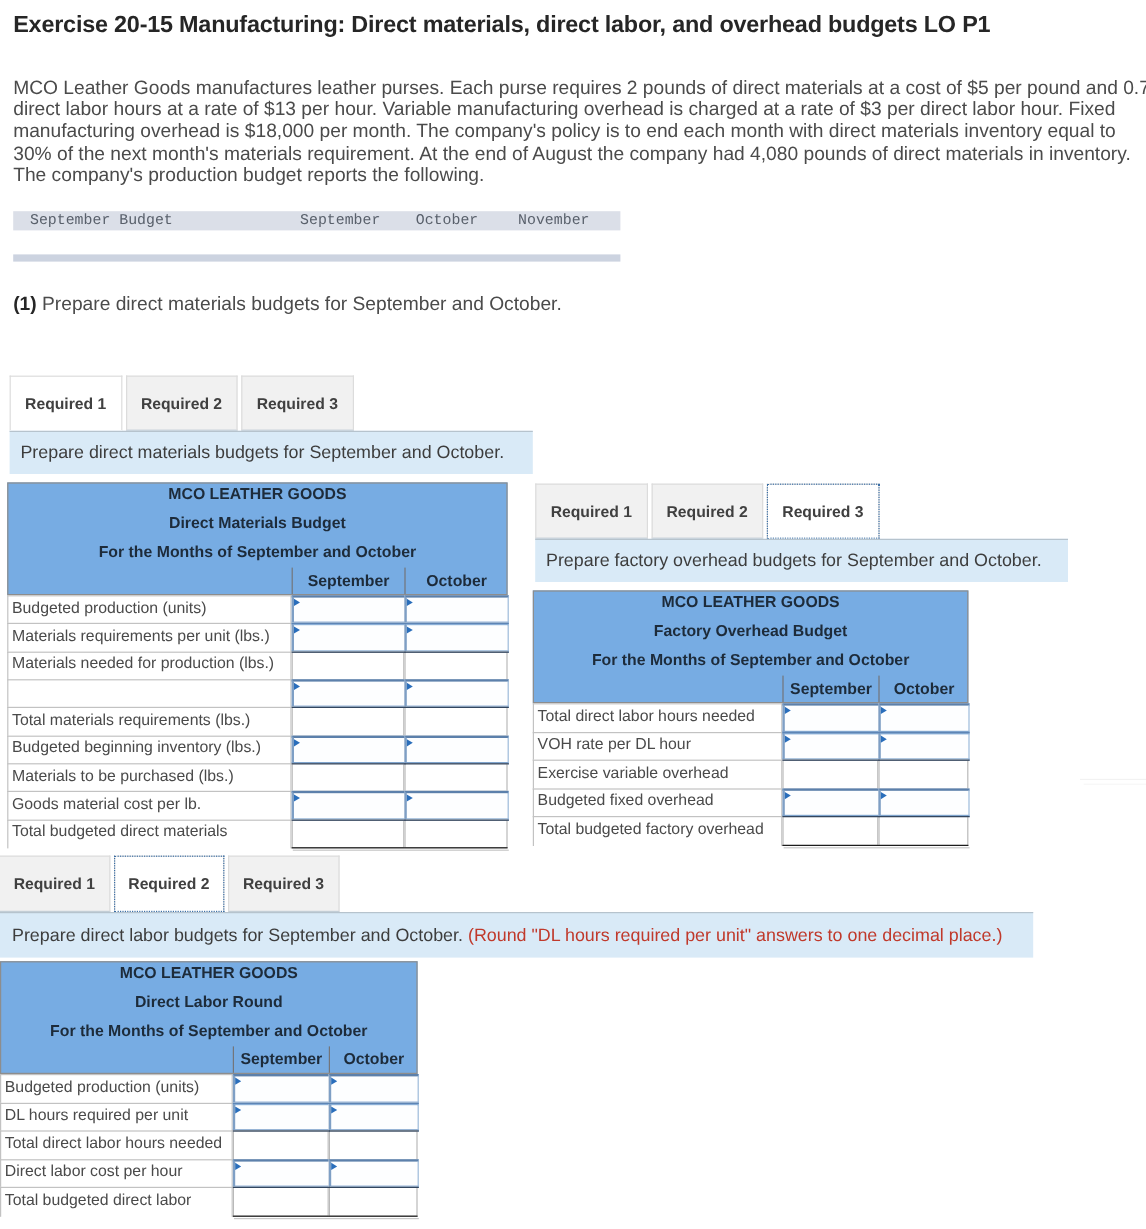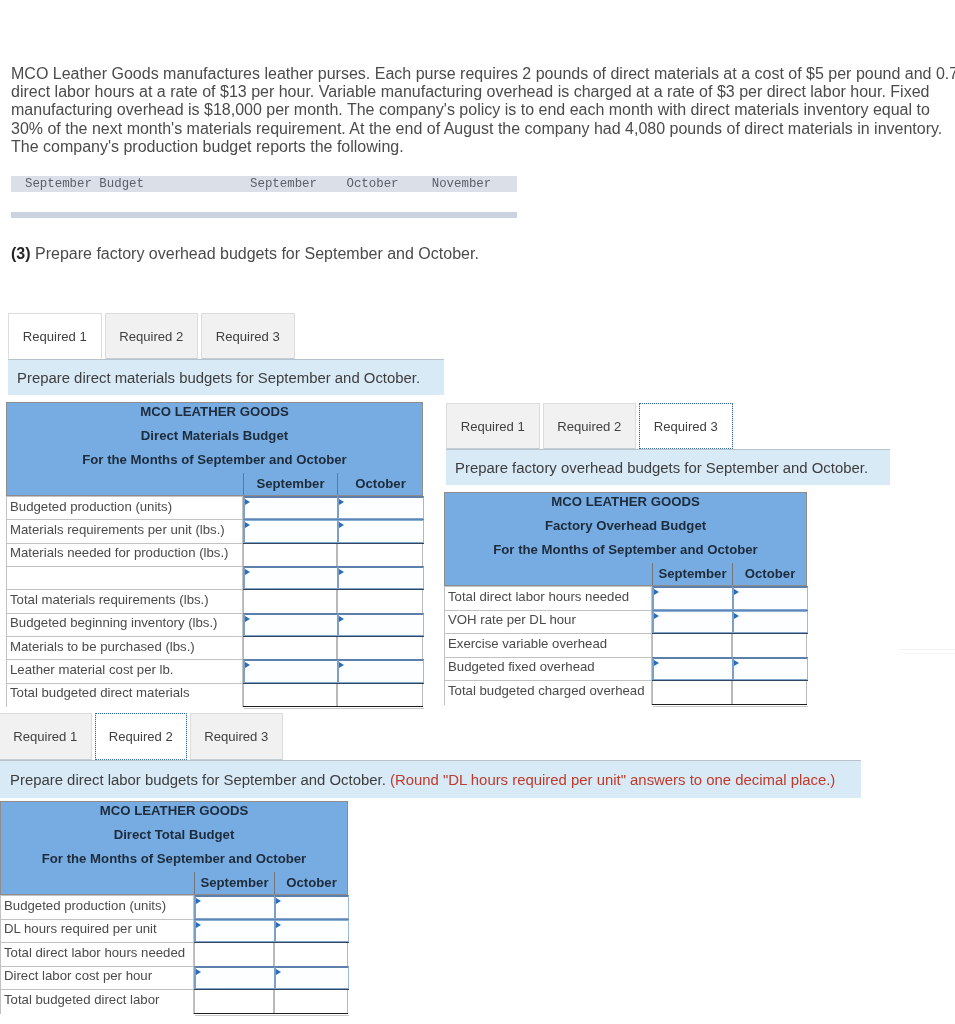--- a/index.html
+++ b/index.html
@@ -16,21 +16,21 @@
   .pbrow.hdr{background:#dbdfe8;}
   .pbc0{width:228px;padding-left:14px;box-sizing:border-box;}
   .pbc{width:89px;text-align:center;box-sizing:border-box;}
   .pbbar{position:absolute;left:11px;top:212px;width:506px;height:6px;background:#ccd3e0;}
 
   
   .reqlist{position:absolute;left:11px;top:244px;font-size:16px;line-height:19px;color:#4b4b4b;}
   .reqlist b{color:#262626;}
 
   
-  .tabs{position:absolute;}
+  .tabs{position:absolute;font-weight:bold;}
   .tab{position:absolute;box-sizing:border-box;background:#f1f1f1;border:1px solid #dcdcdc;
        border-bottom:1px solid #c3ced6;
        display:flex;align-items:center;justify-content:center;color:#404040;white-space:nowrap;}
   .tab.active{background:#ffffff;border-bottom-color:#ffffff;}
   .tab.focus{outline:1px dotted #3a6ea5;outline-offset:-1px;}
   .banner{position:absolute;box-sizing:border-box;background:#d9eaf7;border-top:1px solid #b6c3cd;
           display:flex;align-items:center;color:#3d3d3d;white-space:nowrap;}
   .banner .note{color:#c0392b;}
 
   
@@ -50,34 +50,35 @@
   .inunder{position:absolute;background:#5e85b5;height:1px;}
   .inunder.last{background:#33465f;}
   .tri{position:absolute;width:0;height:0;border-style:solid;
        border-width:3.5px 0 3.5px 5px;border-color:transparent transparent transparent #2a6ebb;}
   .hairline{position:absolute;background:#f0f0f0;}
 </style>
 </head>
 <body>
 
 <div class="page">
+  <div class="title">Exercise 20-15 Manufacturing: Direct materials, direct labor, and overhead budgets LO P1</div>
   <div class="intro">MCO Leather Goods manufactures leather purses. Each purse requires 2 pounds of direct materials at a cost of $5 per pound and 0.7 direct labor hours at a rate of $13 per hour. Variable manufacturing overhead is charged at a rate of $3 per direct labor hour. Fixed manufacturing overhead is $18,000 per month. The company's policy is to end each month with direct materials inventory equal to 30% of the next month's materials requirement. At the end of August the company had 4,080 pounds of direct materials in inventory. The company's production budget reports the following.</div>
 
   <div class="pb">
     <div class="pbrow hdr">
       <div class="pbc0">September Budget</div>
       <div class="pbc">September</div>
       <div class="pbc">October</div>
       <div class="pbc">November</div>
     </div>
   </div>
   <div class="pbbar"></div>
 
   <div class="reqlist">
-    <div><b>(3)</b> <span>Prepare factory overhead budgets for September and October.</span></div>
+    <div><b>(1)</b> <span>Prepare direct materials budgets for September and October.</span></div>
   </div>
   <div class="hairline" style="left:900px;top:649px;width:55px;height:1px;background:#f2f2f2;"></div>
   <div class="hairline" style="left:903px;top:653px;width:52px;height:1px;background:#f7f7f7;"></div>
   <div id="mount">
       <div style="position:absolute;left:8px;top:313px;">
         <div class="tabs" style="position:absolute;left:0;top:0;width:286.5px;height:46px;">
           <div class="tab active" style="left:0px;top:0;width:93.5px;height:46px;font-size:13.1px;">
             <span>Required 1</span>
           </div>
           <div class="tab" style="left:96.5px;top:0;width:93.5px;height:46px;font-size:13.1px;">
@@ -135,21 +136,21 @@
           <div class="inpt lastgrp firstgrp" style="left:237px;top:210.75px;width:95px;height:24.35px;"></div>
           <div class="tri" style="left:239px;top:213.75px;"></div>
           <div class="cellbox" style="left:331px;top:210.75px;width:86px;height:24.35px;"></div>
           <div class="inpt lastgrp firstgrp" style="left:331px;top:210.75px;width:87px;height:24.35px;"></div>
           <div class="tri" style="left:333px;top:213.75px;"></div>
           <div class="blabelcell" style="top:234.10000000000002px;width:237px;height:24.35px;border-bottom:none;"></div>
           <div class="blabel" style="top:232.60000000000002px;height:23.35px;line-height:23.35px;font-size:13.2px;">Materials to be purchased (lbs.)</div>
           <div class="cellbox" style="left:237px;top:234.10000000000002px;width:94px;height:24.35px;"></div>
           <div class="cellbox" style="left:331px;top:234.10000000000002px;width:86px;height:24.35px;"></div>
           <div class="blabelcell" style="top:257.45000000000005px;width:237px;height:24.35px;border-bottom:none;"></div>
-          <div class="blabel" style="top:255.95000000000005px;height:23.35px;line-height:23.35px;font-size:13.2px;">Leather material cost per lb.</div>
+          <div class="blabel" style="top:255.95000000000005px;height:23.35px;line-height:23.35px;font-size:13.2px;">Goods material cost per lb.</div>
           <div class="cellbox" style="left:237px;top:257.45000000000005px;width:94px;height:24.35px;"></div>
           <div class="inpt lastgrp firstgrp" style="left:237px;top:257.45000000000005px;width:95px;height:24.35px;"></div>
           <div class="tri" style="left:239px;top:260.45000000000005px;"></div>
           <div class="cellbox" style="left:331px;top:257.45000000000005px;width:86px;height:24.35px;"></div>
           <div class="inpt lastgrp firstgrp" style="left:331px;top:257.45000000000005px;width:87px;height:24.35px;"></div>
           <div class="tri" style="left:333px;top:260.45000000000005px;"></div>
           <div class="blabelcell" style="top:280.8px;width:237px;height:24.35px;border-bottom:none;"></div>
           <div class="blabel" style="top:279.3px;height:23.35px;line-height:23.35px;font-size:13.2px;">Total budgeted direct materials</div>
           <div class="cellbox" style="left:237px;top:280.8px;width:94px;height:24.35px;"></div>
           <div class="cellbox" style="left:331px;top:280.8px;width:86px;height:24.35px;"></div>
@@ -211,21 +212,21 @@
           <div class="cellbox" style="left:288px;top:141.2px;width:75px;height:24.6px;"></div>
           <div class="blabelcell" style="top:164.8px;width:208px;height:24.6px;border-bottom:none;"></div>
           <div class="blabel" style="top:163.3px;height:23.6px;line-height:23.6px;font-size:13.2px;">Budgeted fixed overhead</div>
           <div class="cellbox" style="left:208px;top:164.8px;width:80px;height:24.6px;"></div>
           <div class="inpt lastgrp firstgrp" style="left:208px;top:164.8px;width:81px;height:24.6px;"></div>
           <div class="tri" style="left:210px;top:167.8px;"></div>
           <div class="cellbox" style="left:288px;top:164.8px;width:75px;height:24.6px;"></div>
           <div class="inpt lastgrp firstgrp" style="left:288px;top:164.8px;width:76px;height:24.6px;"></div>
           <div class="tri" style="left:290px;top:167.8px;"></div>
           <div class="blabelcell" style="top:188.4px;width:208px;height:24.6px;border-bottom:none;"></div>
-          <div class="blabel" style="top:186.9px;height:23.6px;line-height:23.6px;font-size:13.2px;">Total budgeted charged overhead</div>
+          <div class="blabel" style="top:186.9px;height:23.6px;line-height:23.6px;font-size:13.2px;">Total budgeted factory overhead</div>
           <div class="cellbox" style="left:208px;top:188.4px;width:80px;height:24.6px;"></div>
           <div class="cellbox" style="left:288px;top:188.4px;width:75px;height:24.6px;"></div>
           <div class="inunder" style="left:208px;top:117.6px;width:81px;"></div>
           <div class="inunder" style="left:288px;top:117.6px;width:76px;"></div>
           <div class="inunder last" style="left:208px;top:141.2px;width:81px;"></div>
           <div class="inunder last" style="left:288px;top:141.2px;width:76px;"></div>
           <div class="inunder last" style="left:208px;top:188.4px;width:81px;"></div>
           <div class="inunder last" style="left:288px;top:188.4px;width:76px;"></div>
           <div style="position:absolute;left:208px;top:212px;width:155px;height:1px;background:#1d1d1d;"></div>
           <div style="position:absolute;left:209px;top:214px;width:155px;height:1px;background:#c8c8c8;"></div>
@@ -240,21 +241,21 @@
             <span>Required 2</span>
           </div>
           <div class="tab" style="left:191px;top:0;width:92.5px;height:47px;font-size:13.1px;">
             <span>Required 3</span>
           </div>
         </div>
         <div class="banner" style="left:0;top:47px;width:862px;height:38px;font-size:14.9px;padding-left:11px;"><span>Prepare direct labor budgets for September and October.</span>&nbsp;<span class="note">(Round "DL hours required per unit" answers to one decimal place.)</span></div>
         <div class="btbl" style="left:1px;top:88px;width:348px;">
           <div class="bhdrbox" style="width:348px;height:94px;"></div>
           <div class="bttl" style="top:-2px;height:24px;line-height:24px;font-size:13.2px;">MCO LEATHER GOODS</div>
-          <div class="bttl" style="top:22px;height:24px;line-height:24px;font-size:13.2px;">Direct Total Budget</div>
+          <div class="bttl" style="top:22px;height:24px;line-height:24px;font-size:13.2px;">Direct Labor Round</div>
           <div class="bttl" style="top:46px;height:24px;line-height:24px;font-size:13.2px;">For the Months of September and October</div>
           <div class="bcolh" style="left:194px;top:71px;width:80px;height:22px;line-height:22px;font-size:13.2px;">September</div>
           <div class="bcolh" style="left:274px;top:71px;width:74px;height:22px;line-height:22px;font-size:13.2px;">October</div>
           <div class="blabelcell" style="top:94px;width:194px;height:24.6px;border-bottom:none;"></div>
           <div class="blabel" style="top:92.5px;height:23.6px;line-height:23.6px;font-size:13.2px;">Budgeted production (units)</div>
           <div class="cellbox" style="left:194px;top:94px;width:80px;height:24.6px;"></div>
           <div class="inpt firstgrp" style="left:194px;top:94px;width:81px;height:24.6px;"></div>
           <div class="tri" style="left:196px;top:97px;"></div>
           <div class="cellbox" style="left:274px;top:94px;width:74px;height:24.6px;"></div>
           <div class="inpt firstgrp" style="left:274px;top:94px;width:75px;height:24.6px;"></div>

